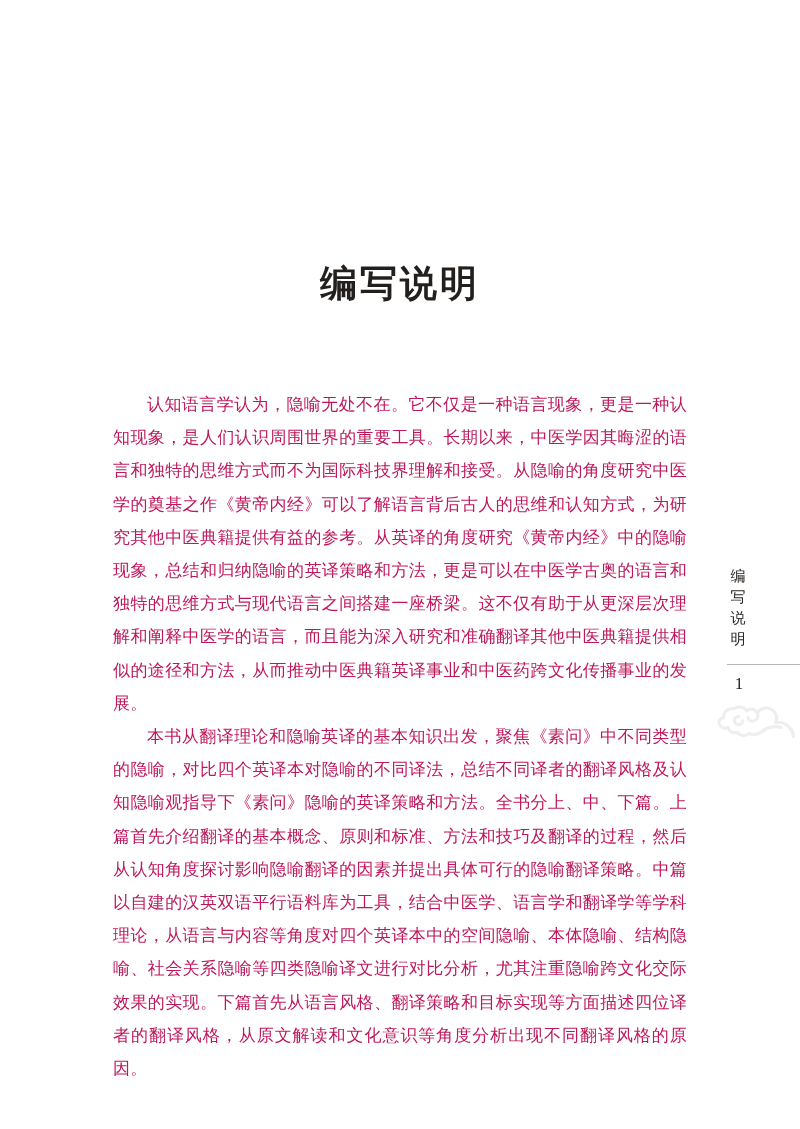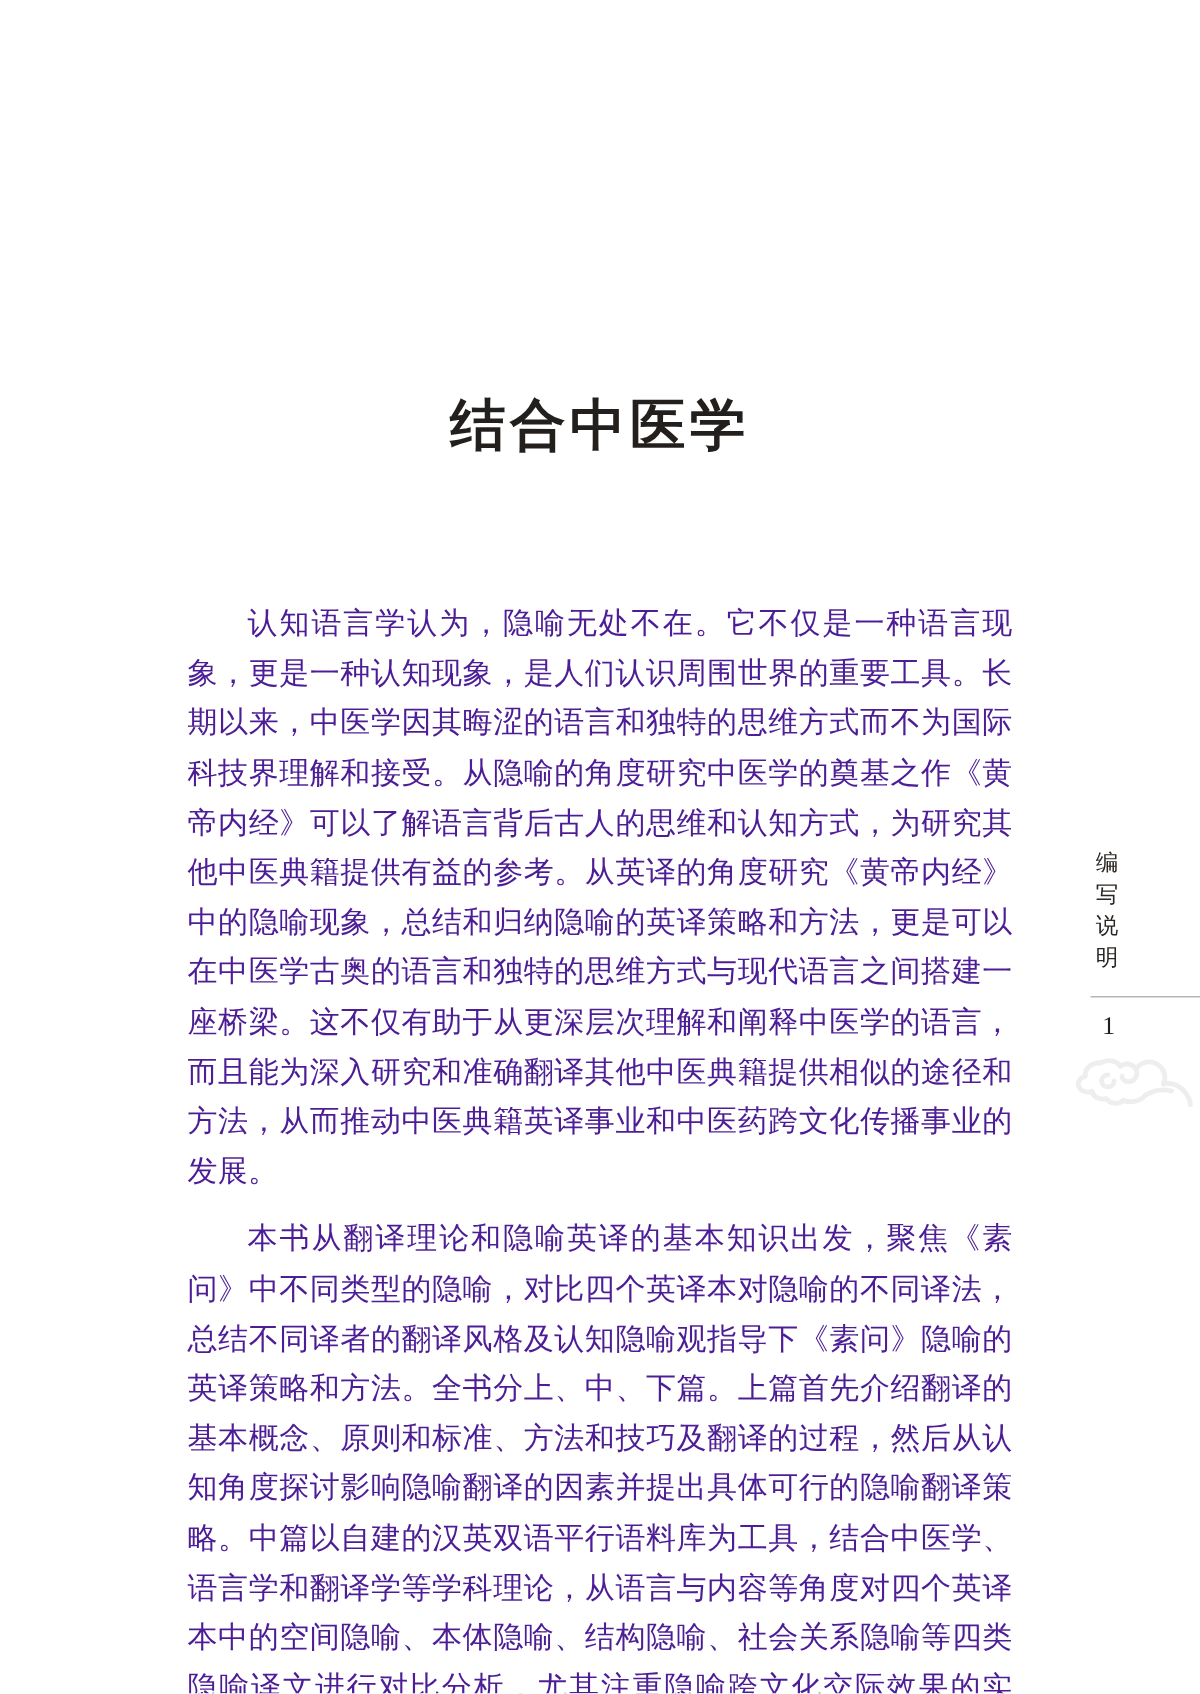--- a/index.html
+++ b/index.html
@@ -33,25 +33,25 @@
 
   
   .body-col {
     position: absolute;
     left: 113px;
     top: 388px;
     width: 574px;
   }
 
   .body-col p {
-    margin: 12px;
+    margin: 0;
     font-family: "Liberation Serif", "DejaVu Serif", serif;
-    font-size: 20px;
+    font-size: 17px;
     line-height: 33.2px;
-    color: #4c1d95;
+    color: #be185d;
     text-align: justify;
     text-justify: inter-ideograph;
     text-indent: 2em;
     letter-spacing: 0.2px;
   }
 
   
   .margin-col {
     position: absolute;
     left: 718px;
@@ -106,21 +106,21 @@
     display: block;
     width: 86px;
     height: 56px;
   }
 </style>
 </head>
 <body>
 
 <div class="page">
 
-  <h1 class="chapter-title">结合中医学</h1>
+  <h1 class="chapter-title">编写说明</h1>
 
   <div class="body-col">
     <p>认知语言学认为，隐喻无处不在。它不仅是一种语言现象，更是一种认知现象，是人们认识周围世界的重要工具。长期以来，中医学因其晦涩的语言和独特的思维方式而不为国际科技界理解和接受。从隐喻的角度研究中医学的奠基之作《黄帝内经》可以了解语言背后古人的思维和认知方式，为研究其他中医典籍提供有益的参考。从英译的角度研究《黄帝内经》中的隐喻现象，总结和归纳隐喻的英译策略和方法，更是可以在中医学古奥的语言和独特的思维方式与现代语言之间搭建一座桥梁。这不仅有助于从更深层次理解和阐释中医学的语言，而且能为深入研究和准确翻译其他中医典籍提供相似的途径和方法，从而推动中医典籍英译事业和中医药跨文化传播事业的发展。</p>
     <p>本书从翻译理论和隐喻英译的基本知识出发，聚焦《素问》中不同类型的隐喻，对比四个英译本对隐喻的不同译法，总结不同译者的翻译风格及认知隐喻观指导下《素问》隐喻的英译策略和方法。全书分上、中、下篇。上篇首先介绍翻译的基本概念、原则和标准、方法和技巧及翻译的过程，然后从认知角度探讨影响隐喻翻译的因素并提出具体可行的隐喻翻译策略。中篇以自建的汉英双语平行语料库为工具，结合中医学、语言学和翻译学等学科理论，从语言与内容等角度对四个英译本中的空间隐喻、本体隐喻、结构隐喻、社会关系隐喻等四类隐喻译文进行对比分析，尤其注重隐喻跨文化交际效果的实现。下篇首先从语言风格、翻译策略和目标实现等方面描述四位译者的翻译风格，从原文解读和文化意识等角度分析出现不同翻译风格的原因。</p>
   </div>
 
   <div class="margin-col">
     <div class="running-head">
       <span>编</span>
       <span>写</span>

